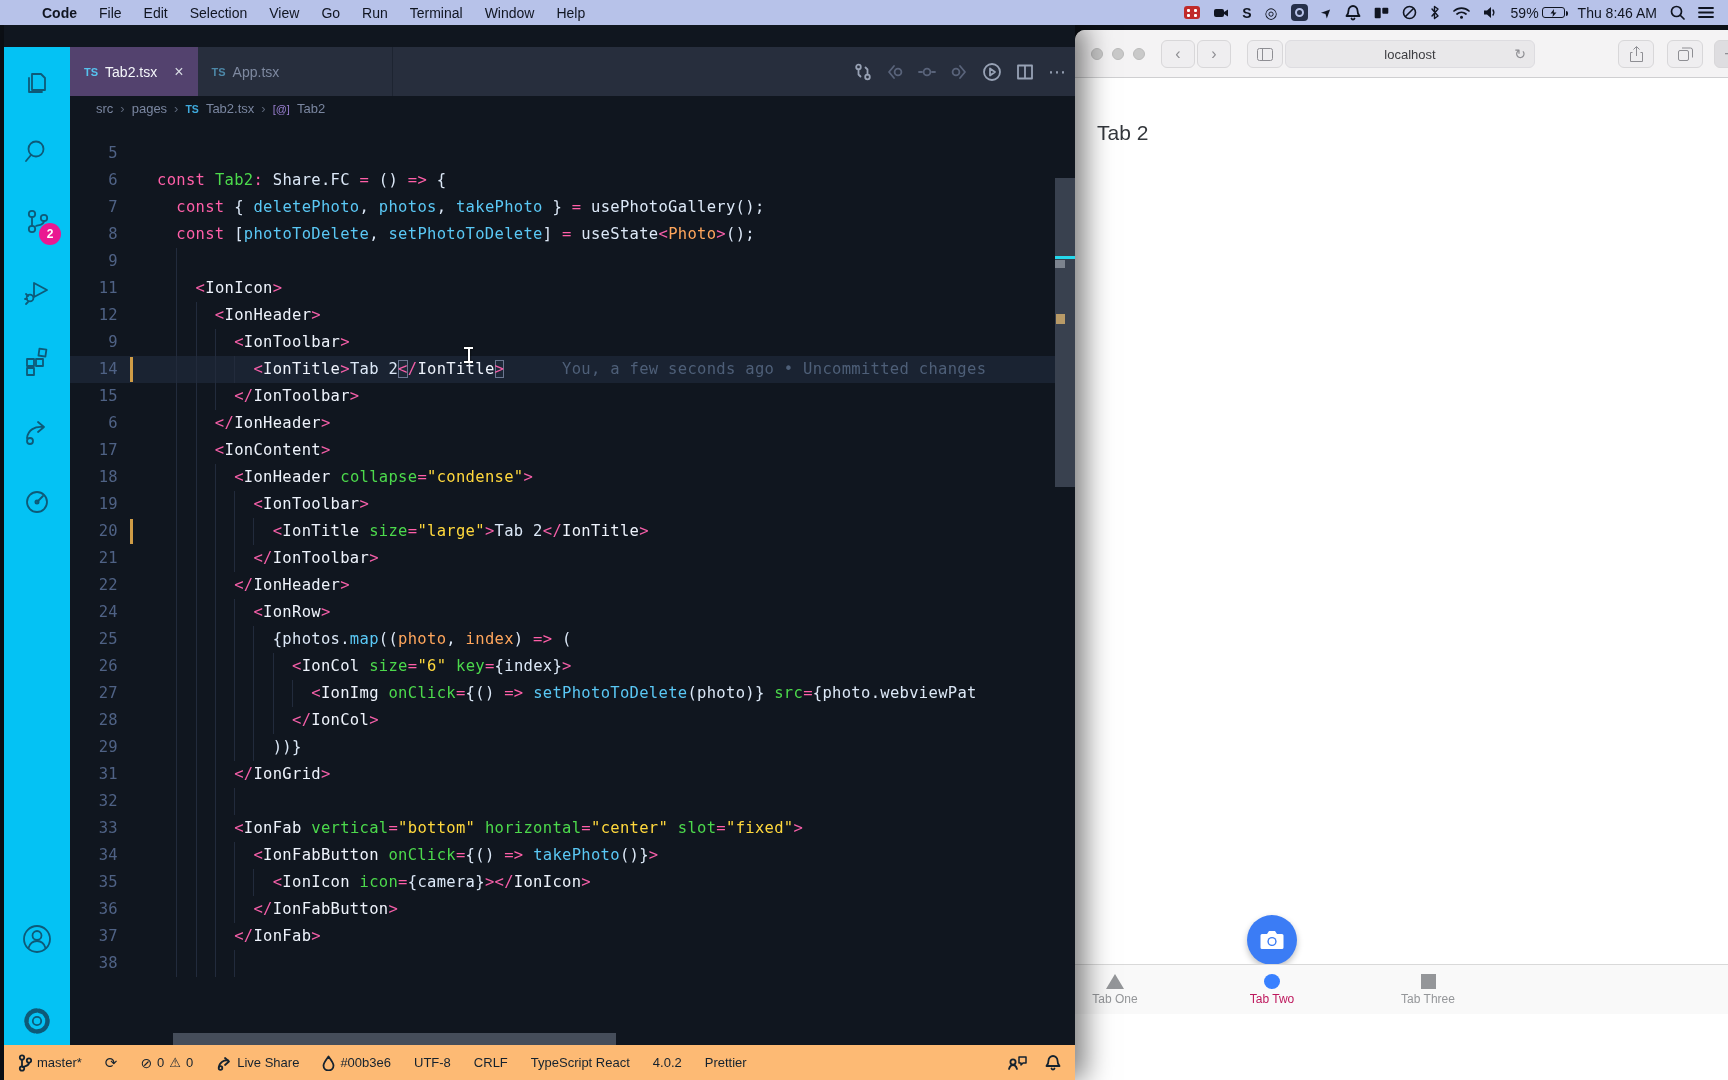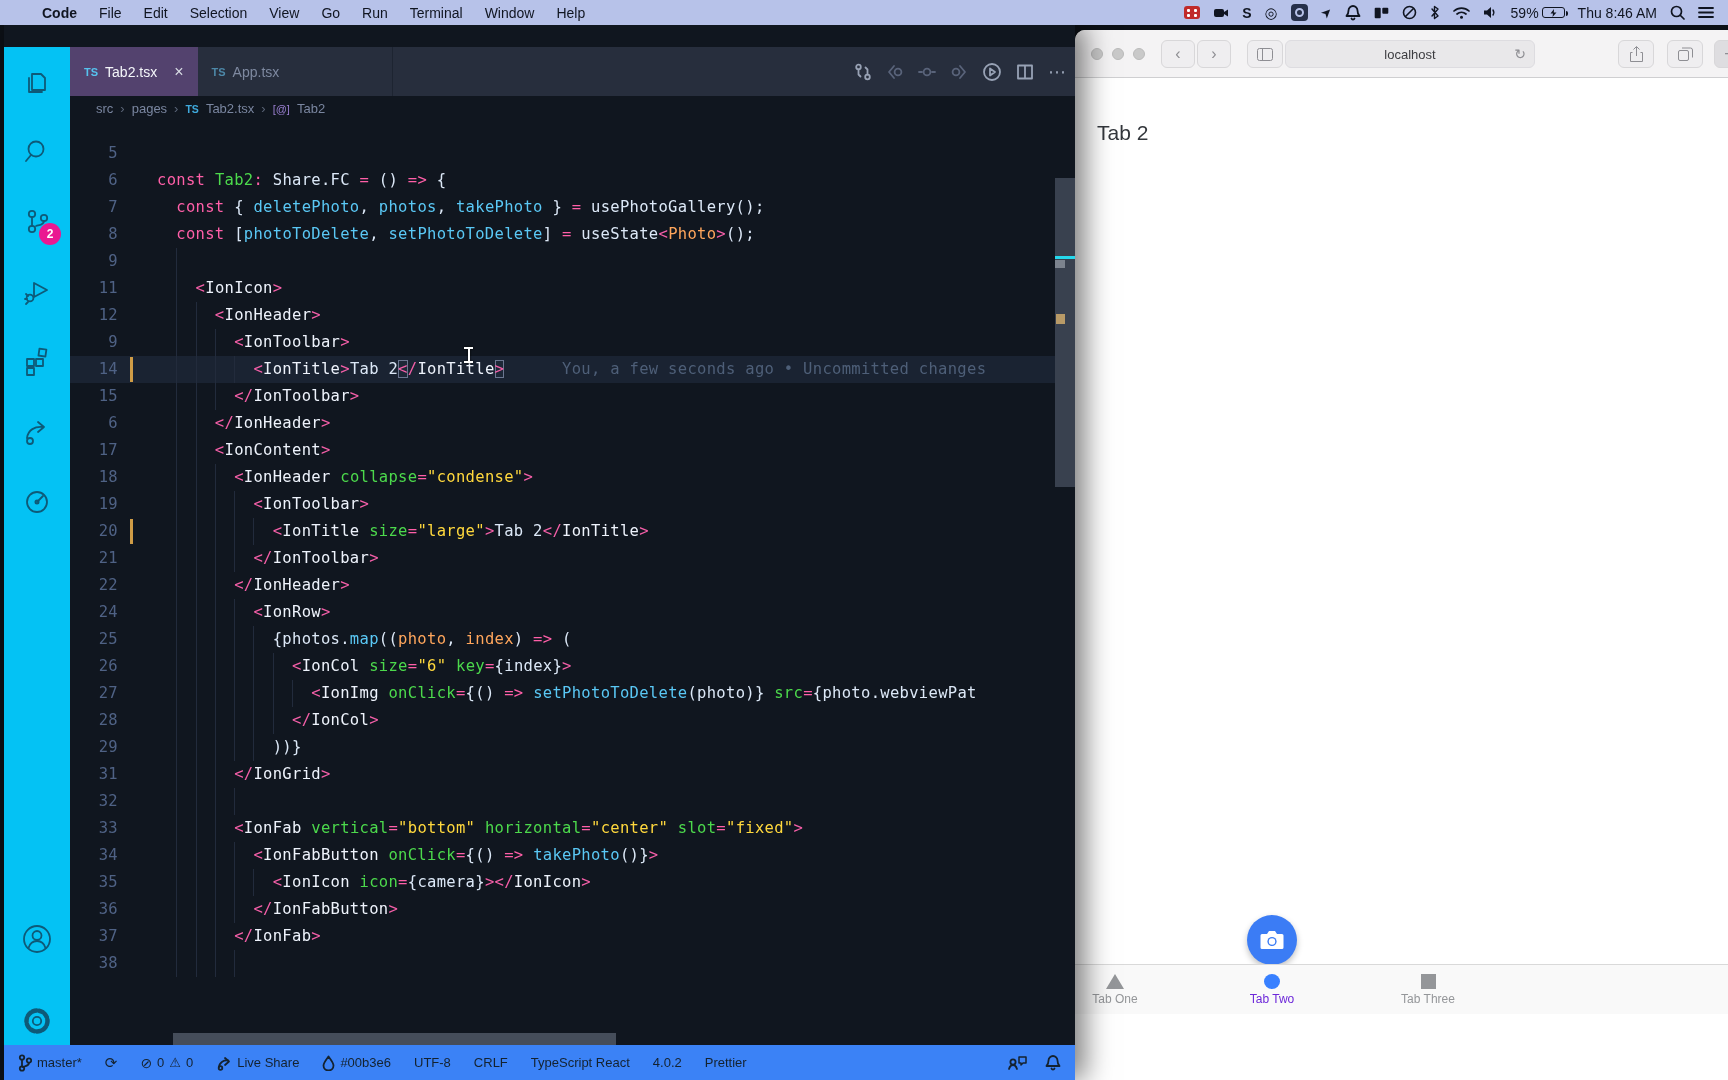--- a/index.html
+++ b/index.html
@@ -59,38 +59,38 @@
   #vscroll{position:absolute;right:0;top:57px;width:20px;height:309px;background:#39414f}
   .ovr-cyan{position:absolute;right:0;top:135px;width:20px;height:3px;background:#25d8ec}
   .ovr-grey{position:absolute;right:10px;top:139px;width:10px;height:8px;background:#7c838e}
   .ovr-tan{position:absolute;right:10px;top:193px;width:9px;height:10px;background:#b89a67}
   #hscroll{position:absolute;left:103px;top:912px;width:443px;height:14px;background:rgba(122,132,150,.5)}
   
   #ibeam{position:absolute;left:462px;top:346px;width:13px;height:18px;z-index:40;filter:drop-shadow(0 0 1px rgba(0,0,0,.8))}
   #ibeam .stem{position:absolute;left:5.5px;top:2px;width:2px;height:14px;background:#fff}
   #ibeam .cap{position:absolute;left:2px;width:9px;height:2px;background:#fff}
   
-  #vs-status{position:absolute;left:0;bottom:0;right:0;height:35px;background:#3b82f6;display:flex;align-items:center;color:#14222f;font-size:13px;padding:0 14px;gap:0}
+  #vs-status{position:absolute;left:0;bottom:0;right:0;height:35px;background:#fdba74;display:flex;align-items:center;color:#14222f;font-size:13px;padding:0 14px;gap:0}
   .st-item{display:flex;align-items:center;gap:5px;margin-right:23px;white-space:nowrap}
   .st-right{margin-left:auto;display:flex;align-items:center;gap:18px}
   
   #safari{position:absolute;left:1075px;top:30px;width:653px;height:1050px;background:#fff;border-radius:10px 0 0 0;z-index:5}
   #saf-toolbar{position:absolute;left:0;top:0;right:0;height:48px;background:#f4f3f4;border-bottom:1px solid #cfcfd1;border-radius:10px 0 0 0;display:flex;align-items:center}
   .saf-dots{position:absolute;left:16px;top:18px;display:flex;gap:9px}
   .sdot{width:12px;height:12px;border-radius:50%;background:#c9c9c9;border:1px solid #bbb}
   .saf-btn{height:28px;border-radius:6px;border:1px solid #d8d7d9;background:#efeef0;color:#8e8e93;display:flex;align-items:center;justify-content:center;font-size:16px}
   #saf-url{position:absolute;left:210px;top:10px;width:250px;height:28px;background:#e9e8ea;border:1px solid #dddce0;border-radius:6px;display:flex;align-items:center;justify-content:center;font-size:13px;color:#3c3c40}
   #saf-url .refresh{position:absolute;right:8px;color:#8e8e93;font-size:14px}
   #saf-content{position:absolute;left:0;top:49px;right:0;bottom:0;background:#fff}
   #page-title{position:absolute;left:22px;top:42px;font-size:21px;color:#33373c}
   #fab{position:absolute;left:172px;top:836px;width:50px;height:50px;border-radius:50%;background:#3b7cf5;display:flex;align-items:center;justify-content:center;box-shadow:0 3px 6px rgba(0,0,0,.25)}
   #ion-tabbar{position:absolute;left:0;top:885px;right:0;height:50px;background:#f9f9f9;border-top:1px solid #d9d9d9}
   .ion-tab{position:absolute;top:0;width:110px;height:50px;display:flex;flex-direction:column;align-items:center;justify-content:center;gap:3px;font-size:12px;color:#949699}
   .ion-tab .shape{width:15px;height:15px;background:#949699}
-  .ion-tab.active{color:#6d28d9}
+  .ion-tab.active{color:#be185d}
   .ion-tab .tri{width:0;height:0;background:none;border-left:9px solid transparent;border-right:9px solid transparent;border-bottom:15px solid #949699}
   .ion-tab .circ{border-radius:50%;background:#3880ff;width:16px;height:15px}
   svg{display:block}
 </style>
 </head>
 <body>
 
 <div id="menubar">
   <span class="apple"></span>
   <span class="mitem bold">Code</span>

